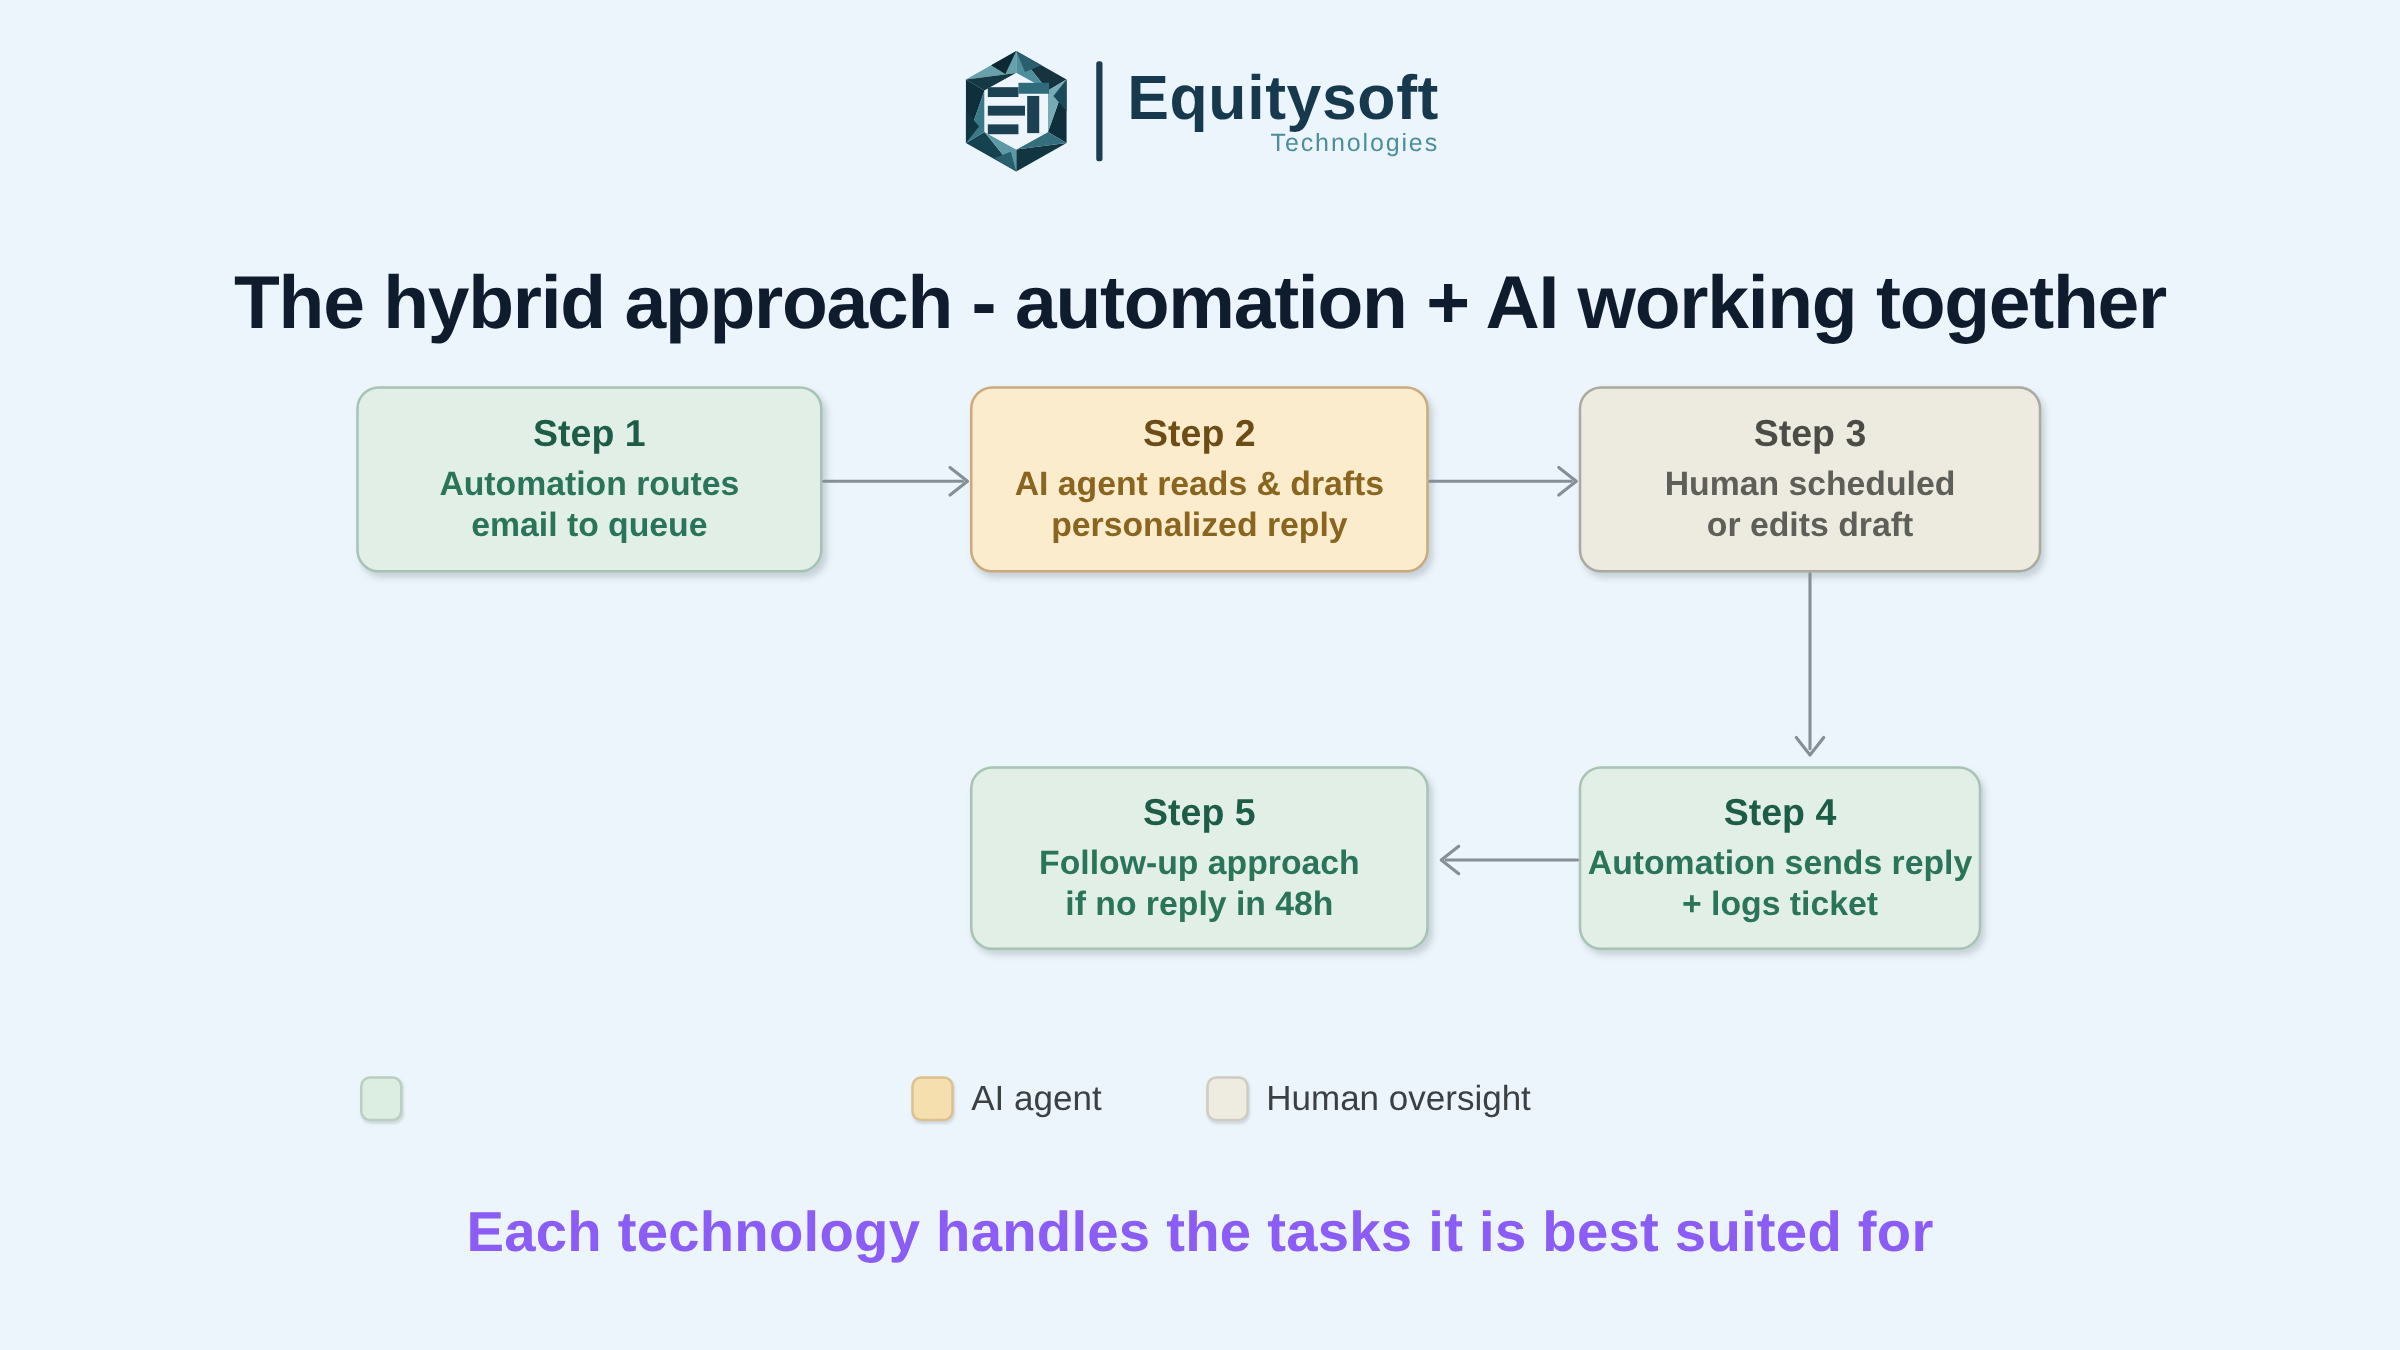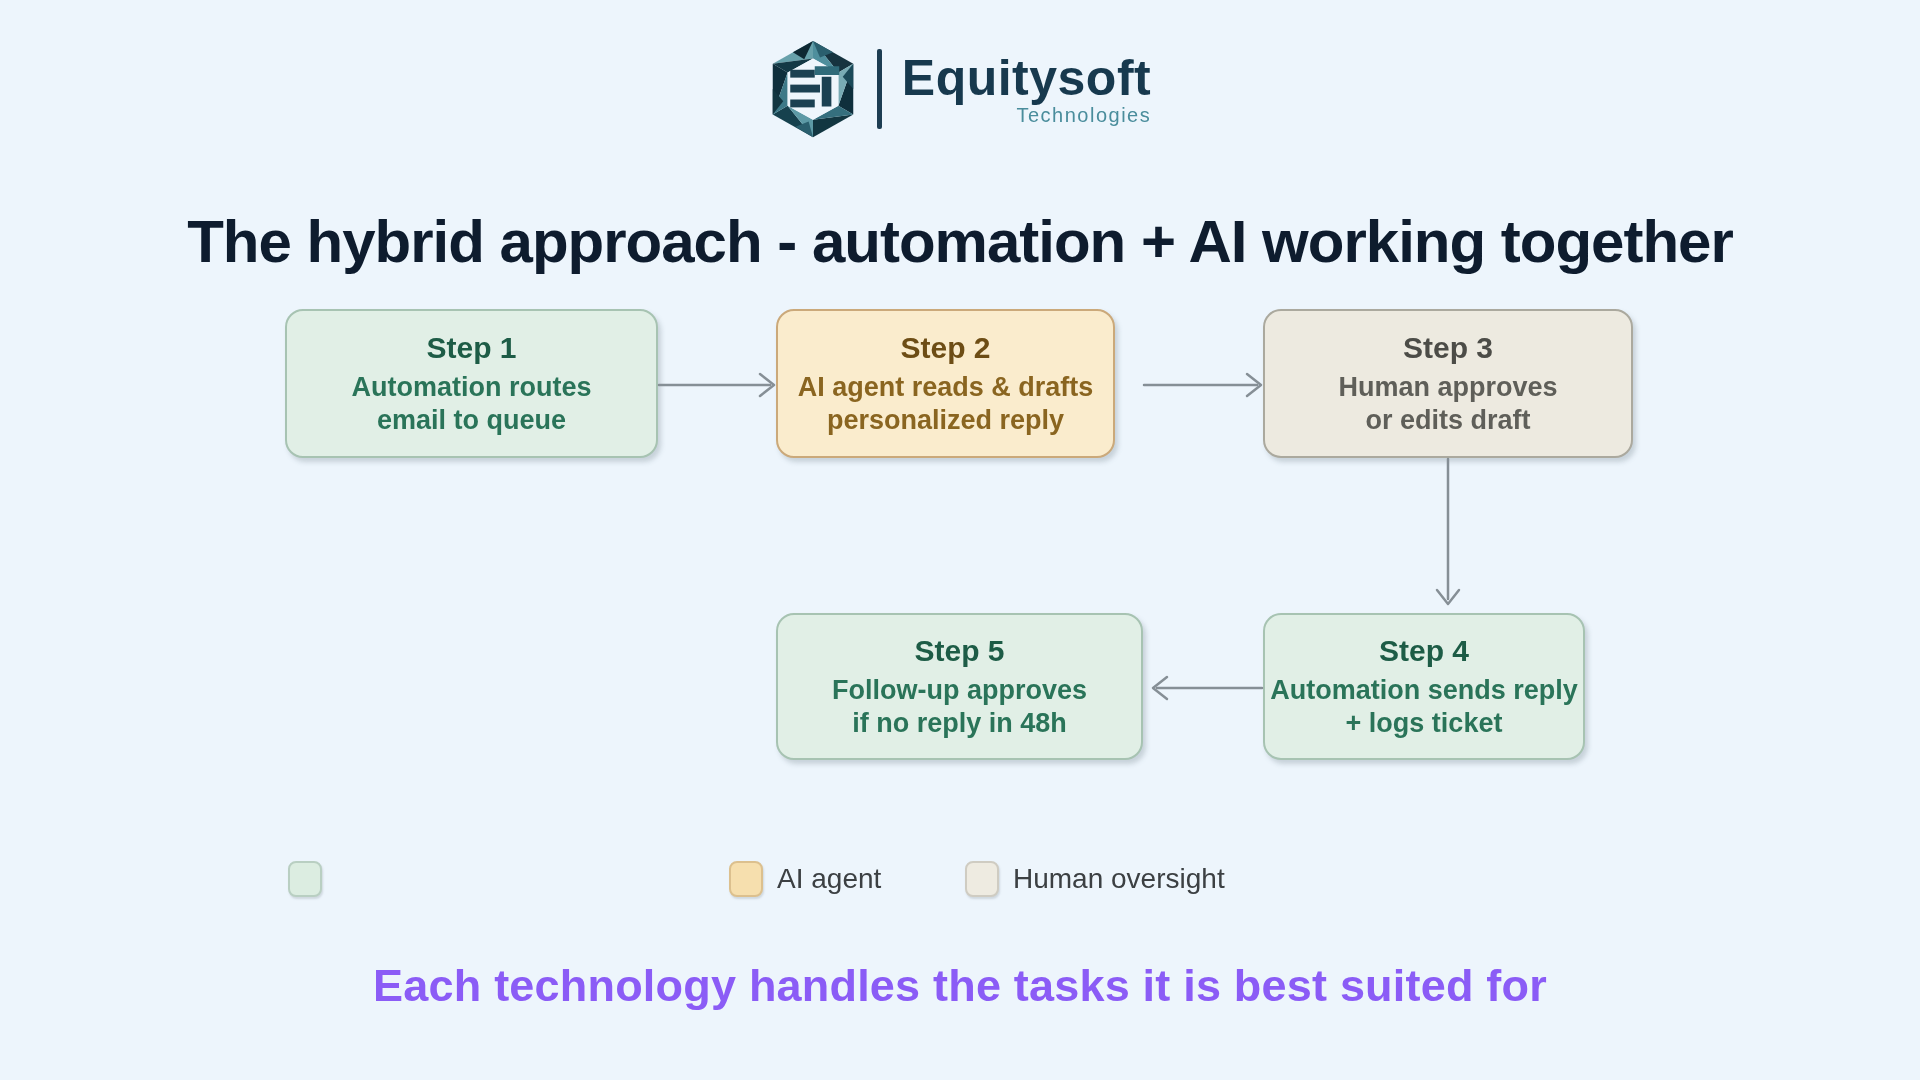--- a/index.html
+++ b/index.html
@@ -28,21 +28,21 @@
   .step.automation .step-title{color:#1d5c46;}
   .step.automation .step-line{color:#2a7459;}
   .step.ai{background:#faeccd;border-color:#cba97a;}
   .step.ai .step-title{color:#6d4d15;}
   .step.ai .step-line{color:#8a6520;}
   .step.human{background:#edeae0;border-color:#aba99e;}
   .step.human .step-title{color:#4c4c47;}
   .step.human .step-line{color:#5f5f59;}
 
   #step1{left:285px;top:309px;width:373px;height:149px;}
-  #step2{left:776px;top:309px;width:339px;height:149px;}
+  #step2{left:776px;top:309px;width:367px;height:149px;}
   #step3{left:1263px;top:309px;width:370px;height:149px;}
   #step4{left:1263px;top:613px;width:322px;height:147px;}
   #step5{left:776px;top:613px;width:367px;height:147px;}
 
   .arrow-layer{position:absolute;left:0;top:0;width:1920px;height:1080px;pointer-events:none;}
 
   
   .legend-item{position:absolute;display:flex;align-items:center;gap:14px;}
   .legend-swatch{width:34px;height:36px;border-radius:8px;border:2px solid;box-sizing:border-box;
     box-shadow:1px 2px 2px rgba(120,130,140,.25);}
@@ -108,33 +108,33 @@
   </div>
 
   <div id="step2" class="step ai">
     <div class="step-title">Step 2</div>
     <div class="step-line">AI agent reads &amp; drafts</div>
     <div class="step-line">personalized reply</div>
   </div>
 
   <div id="step3" class="step human">
     <div class="step-title">Step 3</div>
-    <div class="step-line">Human approves</div>
+    <div class="step-line">Human scheduled</div>
     <div class="step-line">or edits draft</div>
   </div>
 
   <div id="step4" class="step automation">
     <div class="step-title">Step 4</div>
     <div class="step-line">Automation sends reply</div>
     <div class="step-line">+ logs ticket</div>
   </div>
 
   <div id="step5" class="step automation">
     <div class="step-title">Step 5</div>
-    <div class="step-line">Follow-up approves</div>
+    <div class="step-line">Follow-up approach</div>
     <div class="step-line">if no reply in 48h</div>
   </div>
 
   <svg class="arrow-layer" viewBox="0 0 1920 1080">
     <g stroke="#868f96" stroke-width="2.5" fill="none" stroke-linecap="round" stroke-linejoin="round">
       <g>
         <line x1="659" y1="385" x2="770" y2="385"></line>
         <polyline points="760,374 774,385 760,396"></polyline>
       </g>
       <g>

